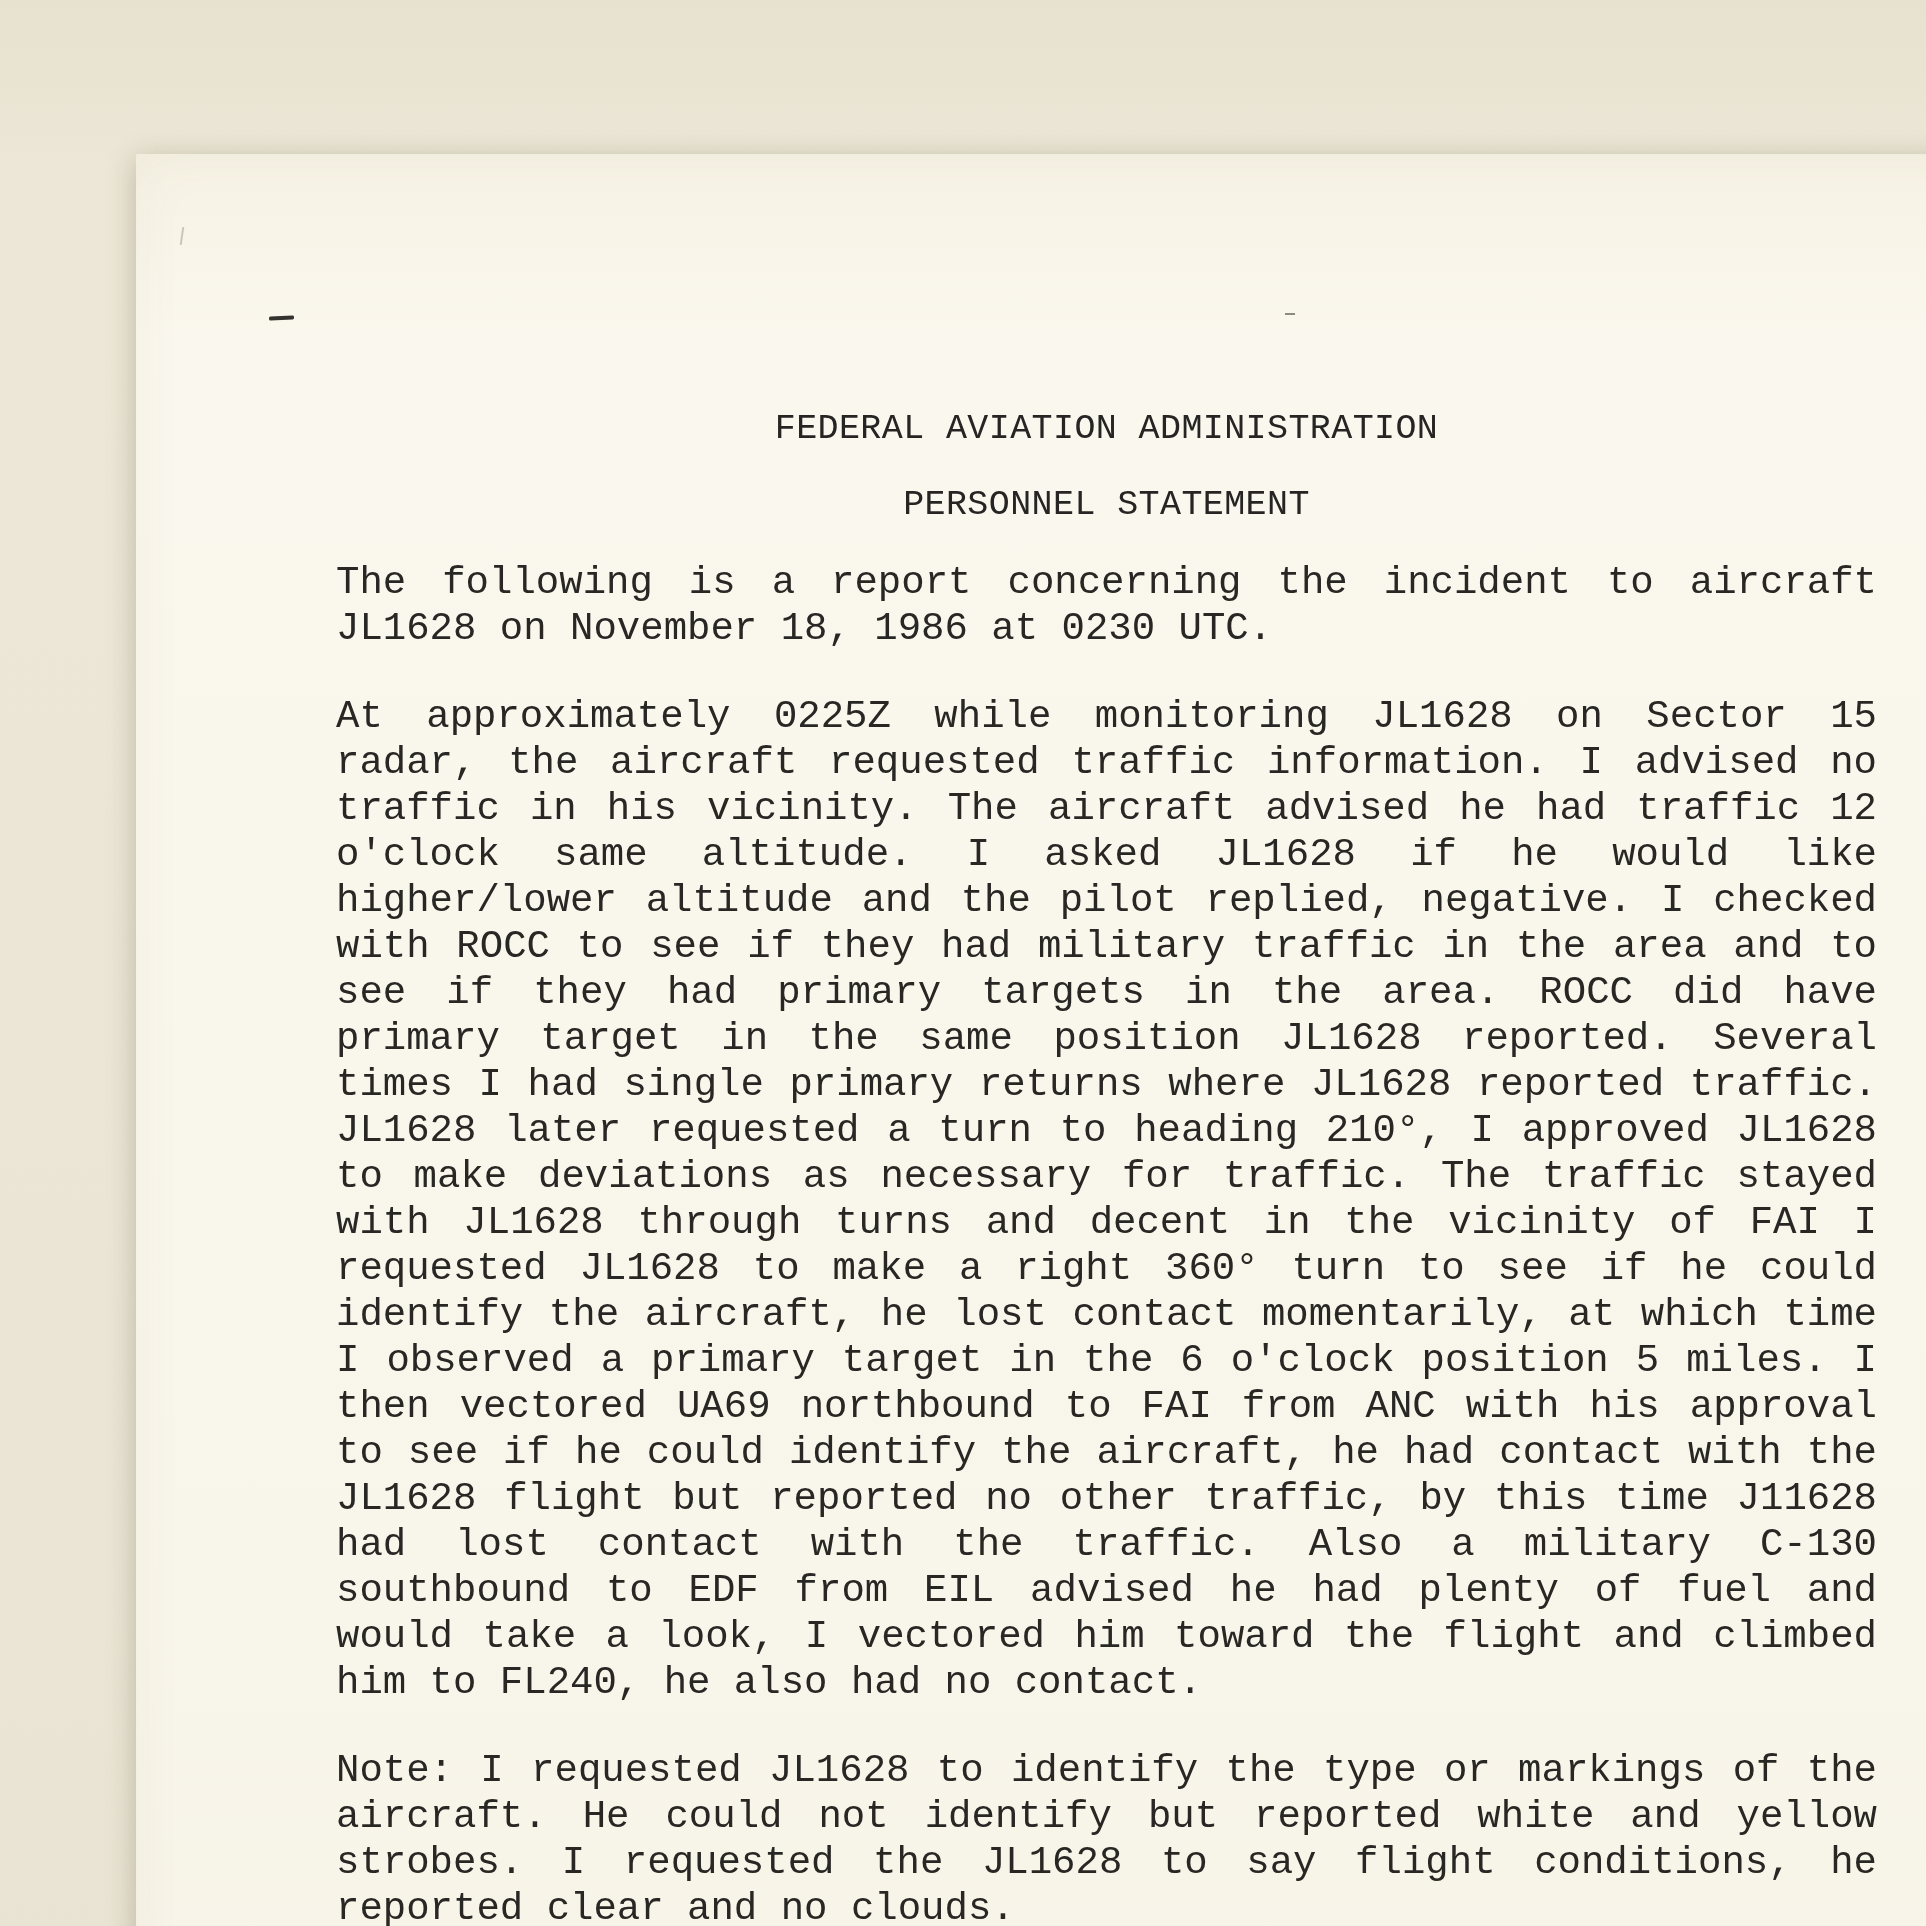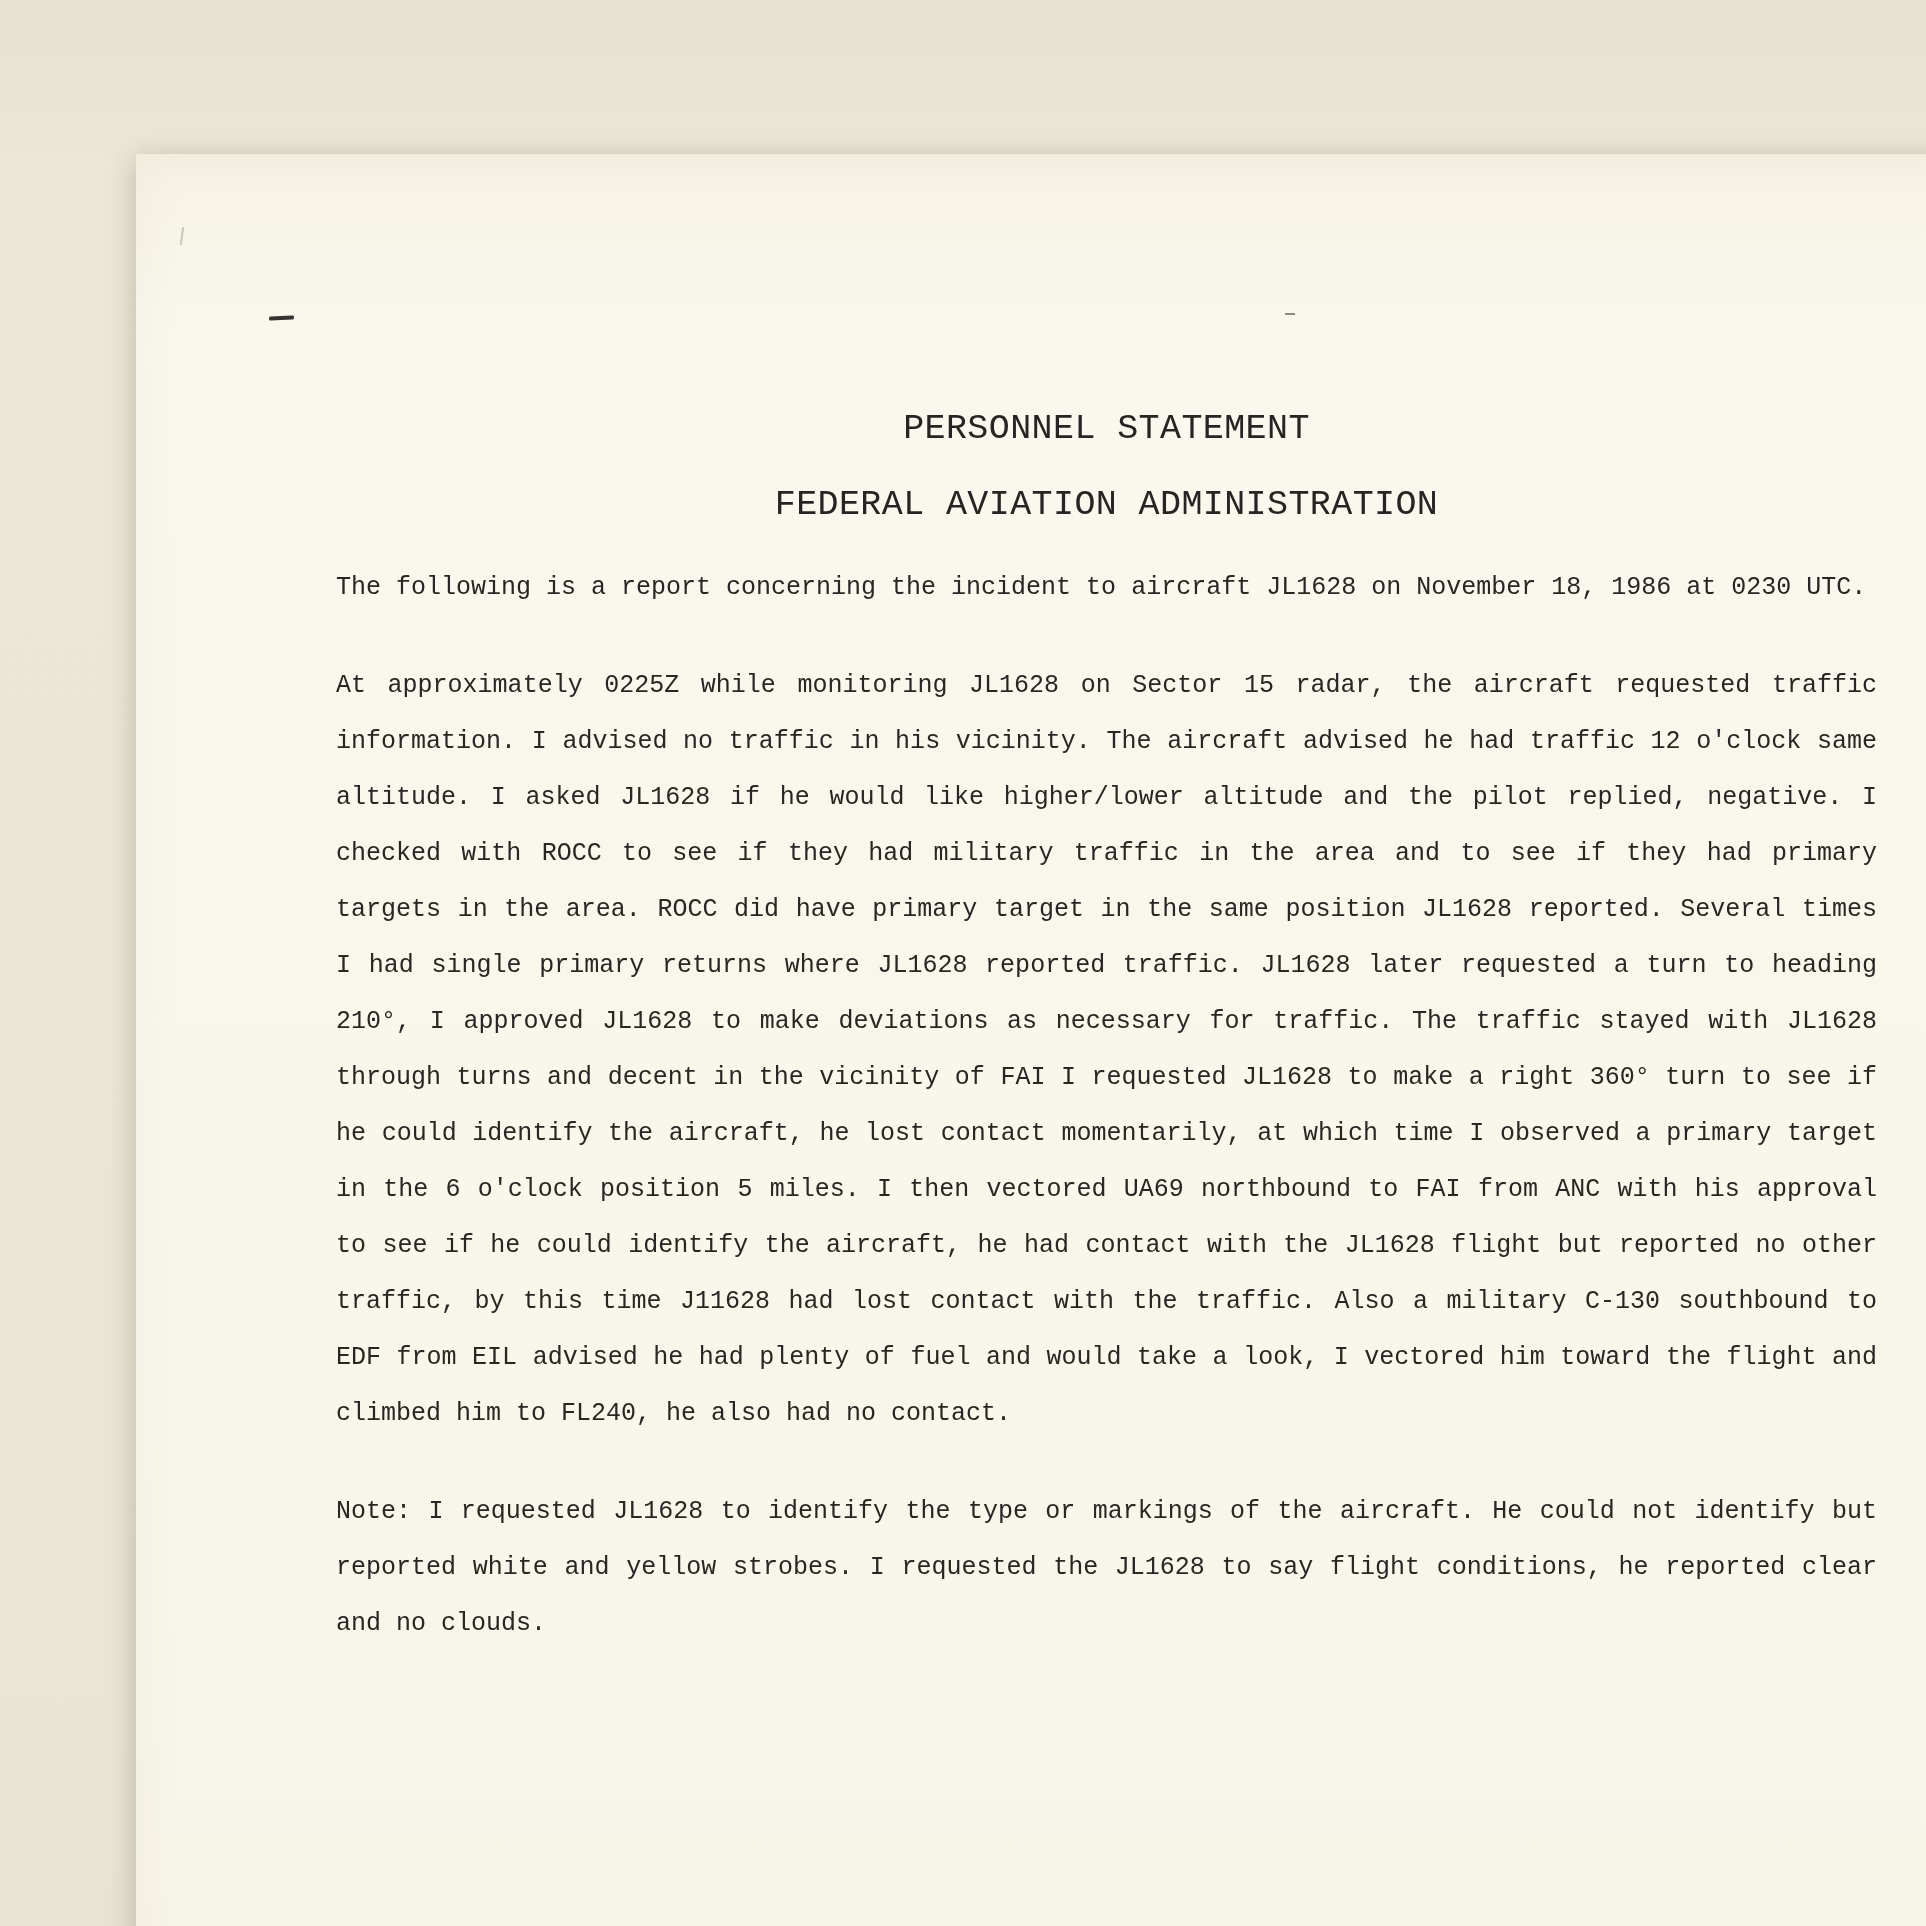--- a/index.html
+++ b/index.html
@@ -32,22 +32,22 @@
     margin-bottom: 34px;
   }
   .title-line {
     font-size: 35px;
     line-height: 42px;
     margin-bottom: 34px;
     letter-spacing: 0.4px;
     white-space: nowrap;
   }
   .para {
-    font-size: 25px;
-    line-height: 56px;
+    font-size: 39px;
+    line-height: 46px;
     margin: 0 0 42px 0;
     text-align: justify;
     text-align-last: left;
     color: #282724;
   }
   
   .mark {
     position: absolute;
   }
   .mark-dash {
@@ -75,22 +75,22 @@
 
 <div class="paper">
 
   <span class="mark mark-tick"></span>
   <span class="mark mark-dash"></span>
   <span class="mark mark-hyphen"></span>
 
   <div class="content">
 
     <div class="title-block">
+      <div class="title-line">FEDERAL AVIATION ADMINISTRATION</div>
       <div class="title-line">PERSONNEL STATEMENT</div>
-      <div class="title-line">FEDERAL AVIATION ADMINISTRATION</div>
     </div>
 
     <p class="para">The following is a report concerning the incident to aircraft JL1628 on November 18, 1986 at 0230 UTC.</p>
 
 
 
     <p class="para">At approximately 0225Z while monitoring JL1628 on Sector 15 radar, the aircraft requested traffic information.  I advised no traffic in his vicinity.  The aircraft advised he had traffic 12 o'clock same altitude.  I asked JL1628 if he would like higher/lower altitude and the pilot replied, negative.  I checked with ROCC to see if they had military traffic in the area and to see if they had primary targets in the area.  ROCC did have primary target in the same position JL1628 reported.  Several times I had single primary returns where JL1628 reported traffic.  JL1628 later requested a turn to heading 210°, I approved JL1628 to make deviations as necessary for traffic.  The traffic stayed with JL1628 through turns and decent in the vicinity of FAI I requested JL1628 to make a right 360° turn to see if he could identify the aircraft, he lost contact momentarily, at which time I observed a primary target in the 6 o'clock position 5 miles.  I then vectored UA69 northbound to FAI from ANC with his approval to see if he could identify the aircraft, he had contact with the JL1628 flight but reported no other traffic, by this time J11628 had lost contact with the traffic.  Also a military C-130 southbound to EDF from EIL advised he had plenty of fuel and would take a look,  I vectored him toward the flight and climbed him to FL240, he also had no contact.</p>
 
     <p class="para">Note:  I requested JL1628 to identify the type or markings of the aircraft.  He could not identify but reported white and yellow strobes.  I requested the JL1628 to say flight conditions, he reported clear and no clouds.</p>
 

